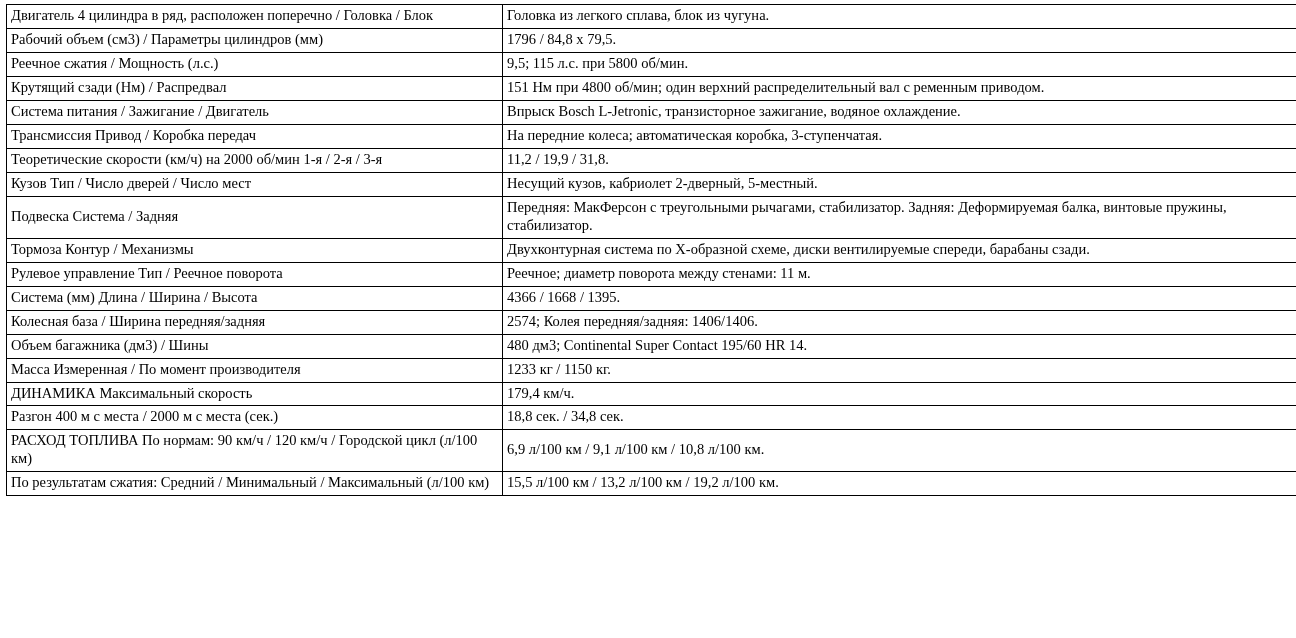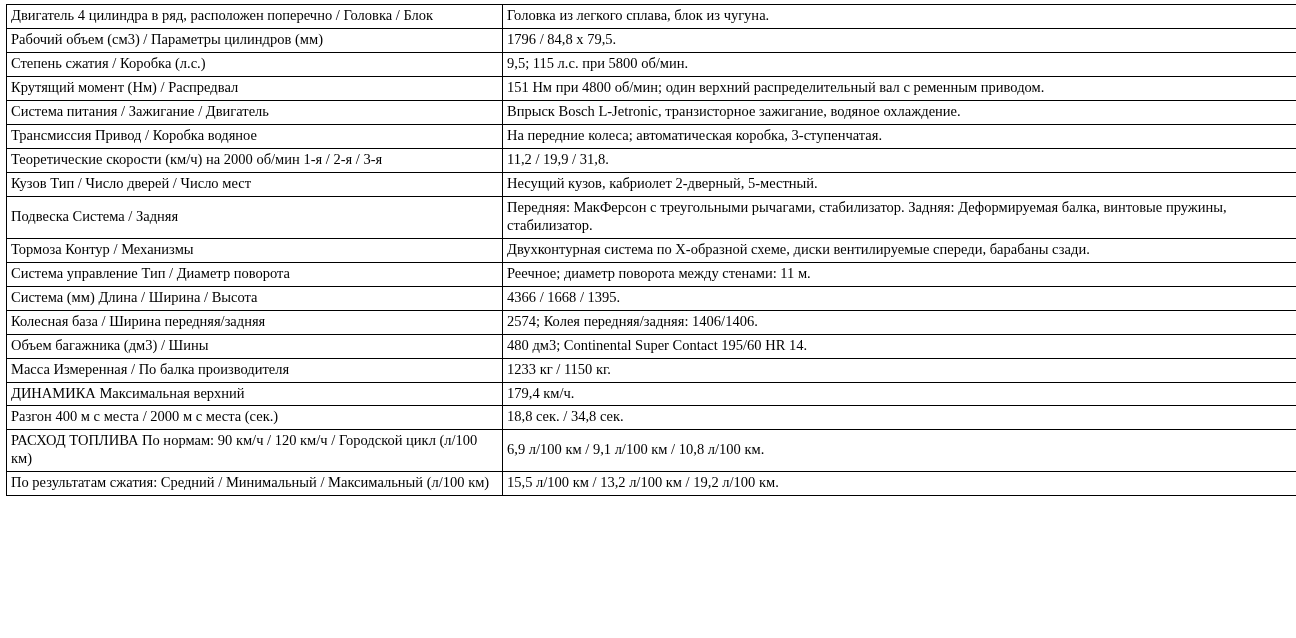--- a/index.html
+++ b/index.html
@@ -46,73 +46,73 @@
   <tbody>
     <tr>
       <td class="label">Двигатель 4 цилиндра в ряд, расположен поперечно / Головка / Блок</td>
       <td class="value">Головка из легкого сплава, блок из чугуна.</td>
     </tr>
     <tr>
       <td class="label">Рабочий объем (см3) / Параметры цилиндров (мм)</td>
       <td class="value">1796 / 84,8 x 79,5.</td>
     </tr>
     <tr>
-      <td class="label">Степень сжатия / Коробка (л.с.)</td>
+      <td class="label">Реечное сжатия / Мощность (л.с.)</td>
       <td class="value">9,5; 115 л.с. при 5800 об/мин.</td>
     </tr>
     <tr>
-      <td class="label">Крутящий момент (Нм) / Распредвал</td>
+      <td class="label">Крутящий сзади (Нм) / Распредвал</td>
       <td class="value">151 Нм при 4800 об/мин; один верхний распределительный вал с ременным приводом.</td>
     </tr>
     <tr>
       <td class="label">Система питания / Зажигание / Двигатель</td>
       <td class="value">Впрыск Bosch L-Jetronic, транзисторное зажигание, водяное охлаждение.</td>
     </tr>
     <tr>
-      <td class="label">Трансмиссия Привод / Коробка водяное</td>
+      <td class="label">Трансмиссия Привод / Коробка передач</td>
       <td class="value">На передние колеса; автоматическая коробка, 3-ступенчатая.</td>
     </tr>
     <tr>
       <td class="label">Теоретические скорости (км/ч) на 2000 об/мин 1-я / 2-я / 3-я</td>
       <td class="value">11,2 / 19,9 / 31,8.</td>
     </tr>
     <tr>
       <td class="label">Кузов Тип / Число дверей / Число мест</td>
       <td class="value">Несущий кузов, кабриолет 2-дверный, 5-местный.</td>
     </tr>
     <tr class="row-tall">
       <td class="label">Подвеска Система / Задняя</td>
       <td class="value">Передняя: МакФерсон с треугольными рычагами, стабилизатор. Задняя: Деформируемая балка, винтовые пружины, стабилизатор.</td>
     </tr>
     <tr>
       <td class="label">Тормоза Контур / Механизмы</td>
       <td class="value">Двухконтурная система по X-образной схеме, диски вентилируемые спереди, барабаны сзади.</td>
     </tr>
     <tr>
-      <td class="label">Система управление Тип / Диаметр поворота</td>
+      <td class="label">Рулевое управление Тип / Реечное поворота</td>
       <td class="value">Реечное; диаметр поворота между стенами: 11 м.</td>
     </tr>
     <tr>
       <td class="label">Система (мм) Длина / Ширина / Высота</td>
       <td class="value">4366 / 1668 / 1395.</td>
     </tr>
     <tr>
       <td class="label">Колесная база / Ширина передняя/задняя</td>
       <td class="value">2574; Колея передняя/задняя: 1406/1406.</td>
     </tr>
     <tr>
       <td class="label">Объем багажника (дм3) / Шины</td>
       <td class="value">480 дм3; Continental Super Contact 195/60 HR 14.</td>
     </tr>
     <tr>
-      <td class="label">Масса Измеренная / По балка производителя</td>
+      <td class="label">Масса Измеренная / По момент производителя</td>
       <td class="value">1233 кг / 1150 кг.</td>
     </tr>
     <tr>
-      <td class="label">ДИНАМИКА Максимальная верхний</td>
+      <td class="label">ДИНАМИКА Максимальный скорость</td>
       <td class="value">179,4 км/ч.</td>
     </tr>
     <tr>
       <td class="label">Разгон 400 м с места / 2000 м с места (сек.)</td>
       <td class="value">18,8 сек. / 34,8 сек.</td>
     </tr>
     <tr class="row-tall">
       <td class="label">РАСХОД ТОПЛИВА По нормам: 90 км/ч / 120 км/ч / Городской цикл (л/100 км)</td>
       <td class="value">6,9 л/100 км / 9,1 л/100 км / 10,8 л/100 км.</td>
     </tr>

